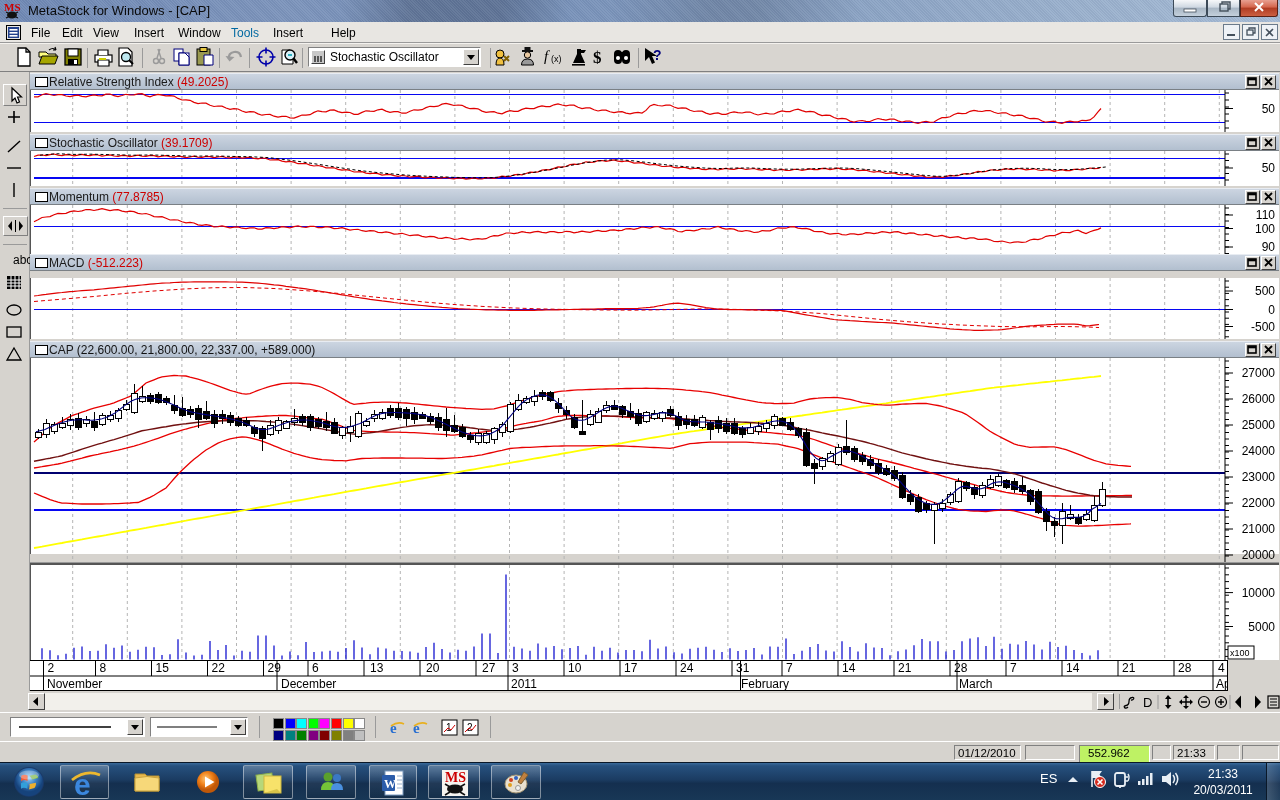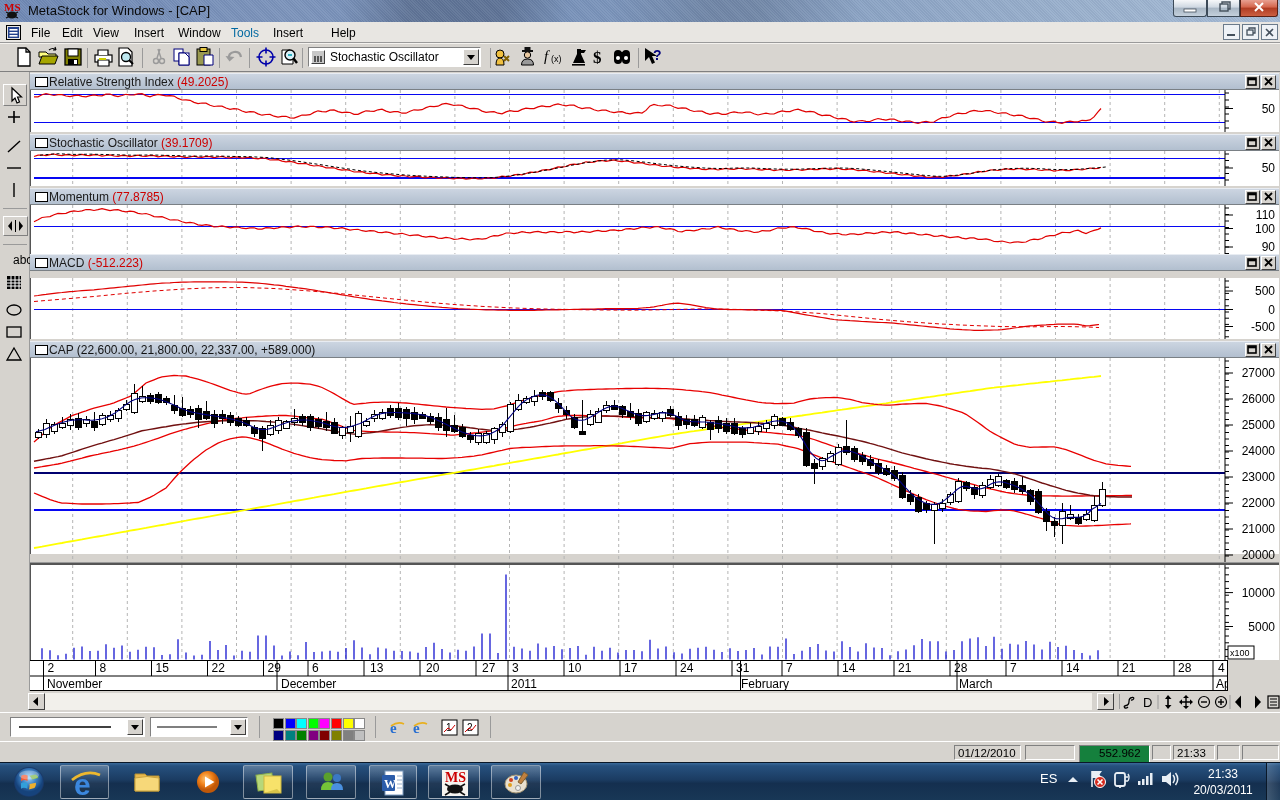--- a/index.html
+++ b/index.html
@@ -1126,21 +1126,21 @@
 <svg class="abs" style="left:462px;top:6px" width="18" height="18">
         <rect x="1" y="1" width="15" height="15" fill="#fff" stroke="#000"></rect>
         <text x="5" y="12" font-size="10" fill="#000">2</text>
         <path d="M3 13 l4 -4 l3 2 l4 -5" stroke="#c00" fill="none"></path>
       </svg>
 <div class="abs" style="left:490px;top:3px;width:1px;height:22px;background:#9a9a9a"></div>
 </div>
     <div class="abs" style="left:0;top:741px;width:1280px;height:21px;background:#d6d3ce;border-top:1px solid #fff">
       <div class="abs sunk" style="left:954px;top:3px;width:67px;height:15px;background:#d6d3ce;font-size:11.5px;color:#000;padding-left:3px;line-height:14px">01/12/2010</div>
       <div class="abs sunk" style="left:1025px;top:3px;width:50px;height:15px;background:#d6d3ce;font-size:11.5px;color:#000;padding-left:3px;line-height:14px"></div>
-      <div class="abs sunk" style="left:1079px;top:3px;width:71px;height:23px;background:#15803d;font-size:11.5px;color:#000;padding-left:19px;line-height:14px">552.962</div>
+      <div class="abs sunk" style="left:1079px;top:3px;width:71px;height:23px;background:#bef264;font-size:11.5px;color:#000;padding-left:8px;line-height:14px">552.962</div>
       <div class="abs sunk" style="left:1152px;top:3px;width:19px;height:15px;background:#d6d3ce;font-size:11.5px;color:#000;padding-left:3px;line-height:14px"></div>
       <div class="abs sunk" style="left:1173px;top:3px;width:42px;height:15px;background:#d6d3ce;font-size:11.5px;color:#000;padding-left:3px;line-height:14px">21:33</div>
       <div class="abs sunk" style="left:1217px;top:3px;width:23px;height:15px;background:#d6d3ce;font-size:11.5px;color:#000;padding-left:3px;line-height:14px"></div>
       <div class="abs sunk" style="left:1242px;top:3px;width:37px;height:15px;background:#d6d3ce;font-size:11.5px;color:#000;padding-left:3px;line-height:14px"></div>
     </div>
     <div class="abs" style="left:0;top:762px;width:1280px;height:38px;background:linear-gradient(#3a6a9a 0%,#26507e 8%,#1b3c62 45%,#142f4f 55%,#183756 100%);border-top:1px solid #0a1828">
       <svg class="abs" style="left:10px;top:2px" width="38" height="34" viewBox="0 0 38 34">
 <circle cx="19" cy="17" r="15" fill="#1a3a6a"></circle>
         <circle cx="19" cy="17" r="14" fill="url(#gorb)"></circle>
 <defs>

